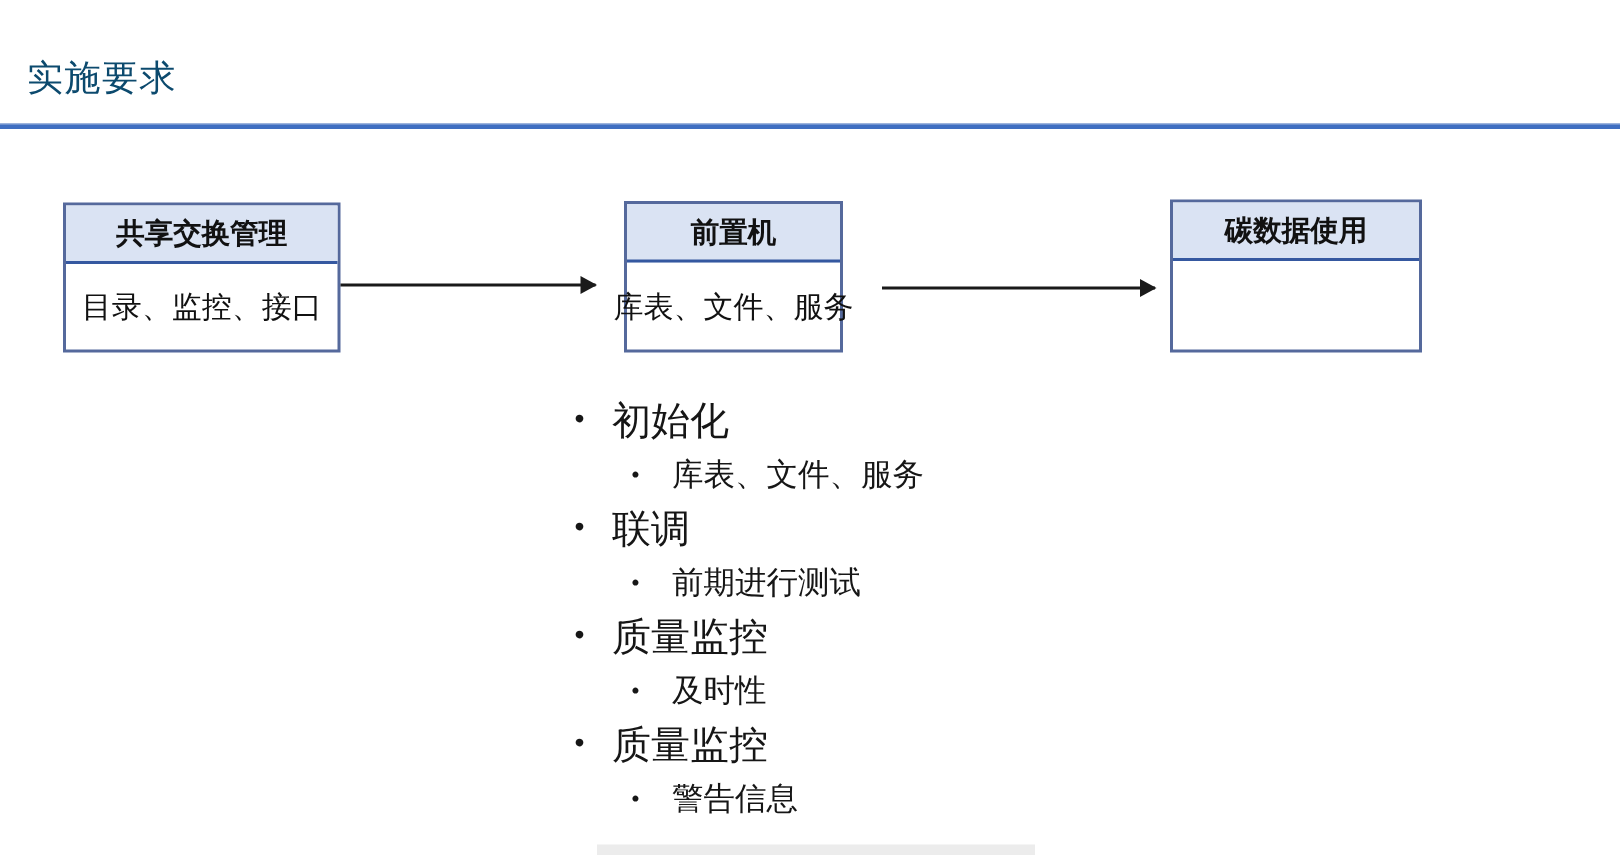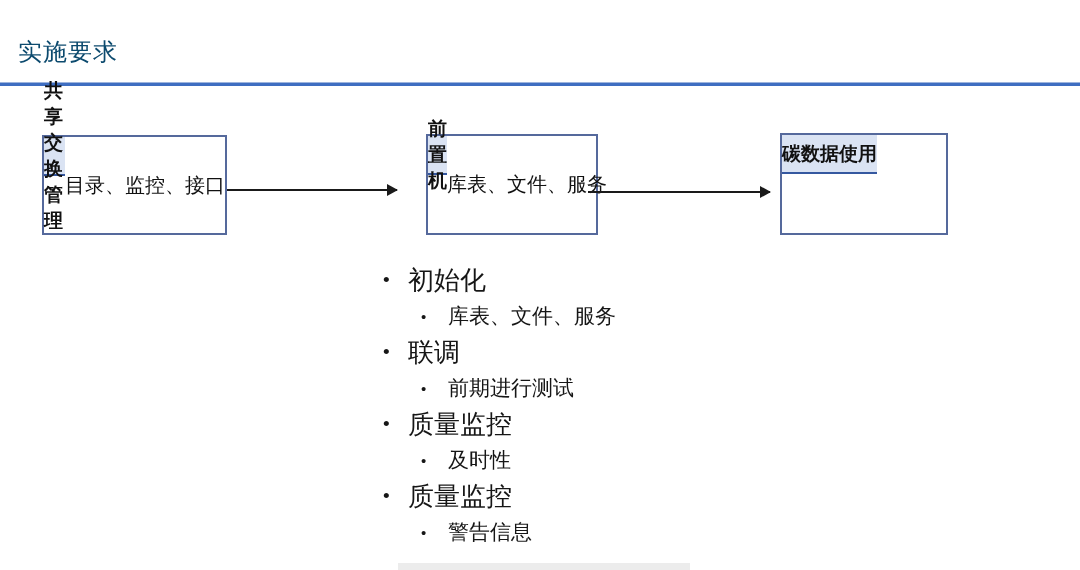--- a/index.html
+++ b/index.html
@@ -22,37 +22,37 @@
     border-top:1px solid #9db4dd;
     background:#3f6ec1;
     box-sizing:border-box;
   }
   
   .node{
     position:absolute;
     border:2px solid #55699c;
     background:#ffffff;
     box-sizing:border-box;
-    display:flex;flex-direction:row;
+    display:flex;flex-direction:column;
   }
   .node-header{
     height:37px;
     background:#dae3f3;
     border-bottom:2px solid #3558a0;
     display:flex;align-items:center;justify-content:center;
     font-size:19px;font-weight:bold;color:#111111;
   }
   .node-body{
     flex:1;
     display:flex;align-items:center;justify-content:center;
     font-size:20px;color:#111111;
     white-space:nowrap;
   }
   #node-1{left:42px;top:135px;width:185px;height:100px;}
-  #node-2{left:426px;top:134px;width:172px;height:101px;}
+  #node-2{left:416px;top:134px;width:146px;height:101px;}
   #node-3{left:780px;top:133px;width:168px;height:102px;}
   .arrow{
     position:absolute;height:2px;background:#1a1a1a;
   }
   .arrow::after{
     content:"";
     position:absolute;right:-1px;top:-5px;
     border-left:11px solid #1a1a1a;
     border-top:6px solid transparent;
     border-bottom:6px solid transparent;

